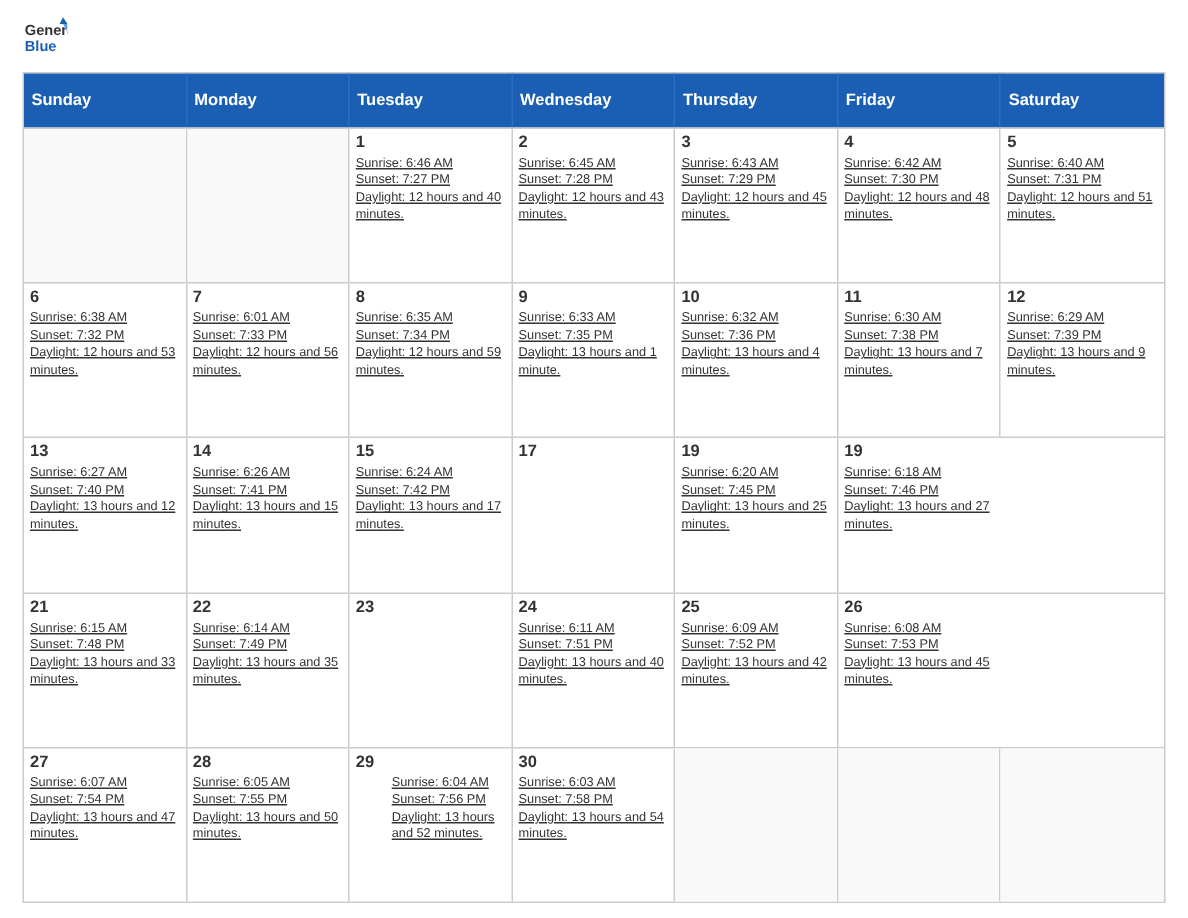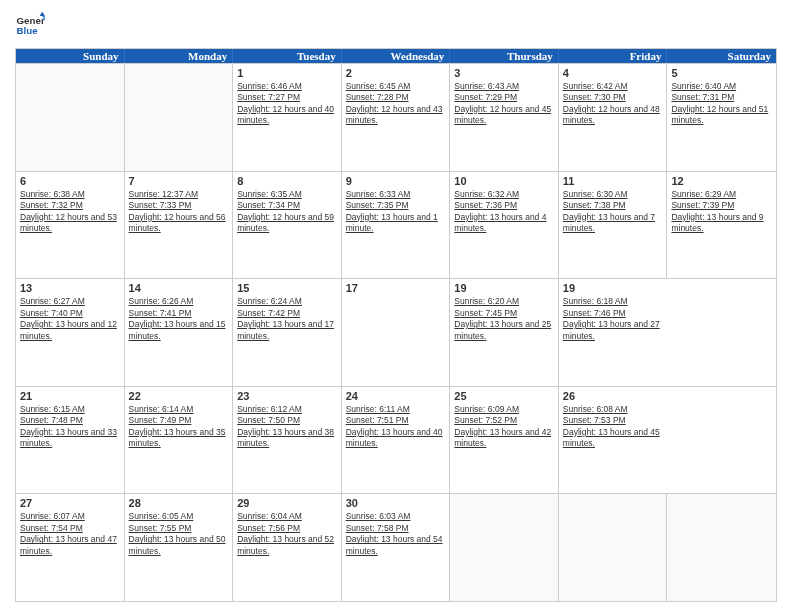--- a/index.html
+++ b/index.html
@@ -52,24 +52,23 @@
     }
     .cal-header-row {
       display: grid;
       grid-template-columns: repeat(7, 1fr);
       background: #1a5fb4;
     }
     .cal-header-cell {
       color: #fff;
       font-size: 11px;
       font-weight: bold;
-      padding: 1px 5px;
-      text-align: right;
+      padding: 12px 5px;
+      text-align: left;
       border-right: 1px solid #2a6fc4;
-      font-family: Liberation Serif, serif;
     }
     .cal-header-cell:last-child { border-right: none; }
     .cal-body {
       flex: 1;
       display: flex;
       flex-direction: column;
     }
     .cal-row {
       display: grid;
       grid-template-columns: repeat(7, 1fr);
@@ -167,21 +166,21 @@
         </div>
         <div class="cal-row">
           <div class="cal-cell">
             <span class="cell-day">6</span>
             <div class="cell-info" style="white-space: pre-line;">Sunrise: 6:38 AM
 Sunset: 7:32 PM
 Daylight: 12 hours and 53 minutes.</div>
           </div>
           <div class="cal-cell">
             <span class="cell-day">7</span>
-            <div class="cell-info" style="white-space: pre-line;">Sunrise: 12:37 AM
+            <div class="cell-info" style="white-space: pre-line;">Sunrise: 6:01 AM
 Sunset: 7:33 PM
 Daylight: 12 hours and 56 minutes.</div>
           </div>
           <div class="cal-cell">
             <span class="cell-day">8</span>
             <div class="cell-info" style="white-space: pre-line;">Sunrise: 6:35 AM
 Sunset: 7:34 PM
 Daylight: 12 hours and 59 minutes.</div>
           </div>
           <div class="cal-cell">
@@ -252,23 +251,20 @@
 Daylight: 13 hours and 33 minutes.</div>
           </div>
           <div class="cal-cell">
             <span class="cell-day">22</span>
             <div class="cell-info" style="white-space: pre-line;">Sunrise: 6:14 AM
 Sunset: 7:49 PM
 Daylight: 13 hours and 35 minutes.</div>
           </div>
           <div class="cal-cell">
             <span class="cell-day">23</span>
-            <div class="cell-info" style="white-space: pre-line;">Sunrise: 6:12 AM
-Sunset: 7:50 PM
-Daylight: 13 hours and 38 minutes.</div>
           </div>
           <div class="cal-cell">
             <span class="cell-day">24</span>
             <div class="cell-info" style="white-space: pre-line;">Sunrise: 6:11 AM
 Sunset: 7:51 PM
 Daylight: 13 hours and 40 minutes.</div>
           </div>
           <div class="cal-cell">
             <span class="cell-day">25</span>
             <div class="cell-info" style="white-space: pre-line;">Sunrise: 6:09 AM
@@ -290,21 +286,21 @@
 Daylight: 13 hours and 47 minutes.</div>
           </div>
           <div class="cal-cell">
             <span class="cell-day">28</span>
             <div class="cell-info" style="white-space: pre-line;">Sunrise: 6:05 AM
 Sunset: 7:55 PM
 Daylight: 13 hours and 50 minutes.</div>
           </div>
           <div class="cal-cell">
             <span class="cell-day">29</span>
-            <div class="cell-info" style="white-space: pre-line;">Sunrise: 6:04 AM
+            <div class="cell-info" style="white-space: pre-line; margin-left: 24px;">Sunrise: 6:04 AM
 Sunset: 7:56 PM
 Daylight: 13 hours and 52 minutes.</div>
           </div>
           <div class="cal-cell">
             <span class="cell-day">30</span>
             <div class="cell-info" style="white-space: pre-line;">Sunrise: 6:03 AM
 Sunset: 7:58 PM
 Daylight: 13 hours and 54 minutes.</div>
           </div>
           <div class="cal-cell empty-cell"></div>

